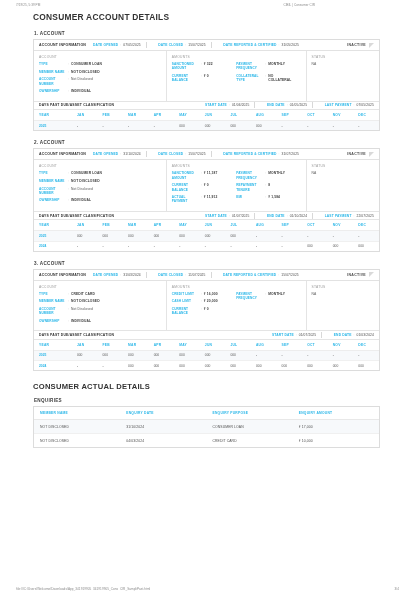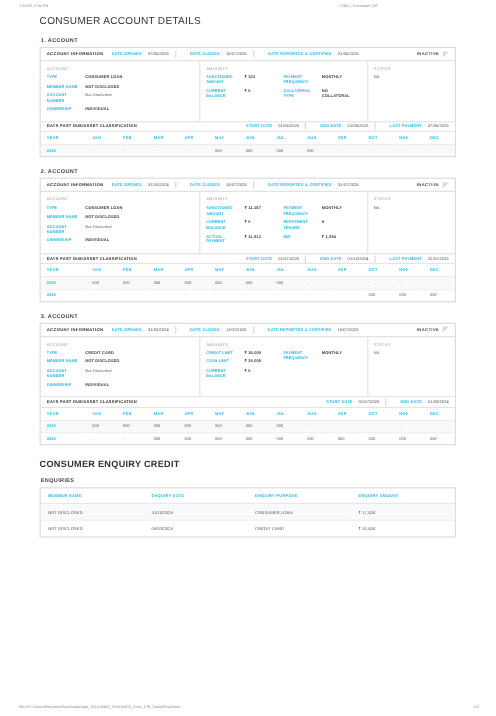--- a/index.html
+++ b/index.html
@@ -17,21 +17,21 @@
     display: flex; align-items: center; justify-content: space-between;
     padding: 3px 14px 0 16px;
     font-size: 3.1px; color: #8a8a8a; letter-spacing: .05px;
   }
   .print-header .ph-center { margin-right: 84px; }
 
   
   .content { padding: 5px 33px 0 33px; }
 
   h1.doc-title {
-    font-size: 8.4px; font-weight: normal; letter-spacing: .25px;
+    font-size: 8.4px; font-weight: bold; letter-spacing: .25px;
     color: #333333; margin-bottom: 9px;
   }
   h2.doc-title2 {
     font-size: 7.6px; font-weight: bold; letter-spacing: .25px;
     color: #333333; margin: 11px 0 6px 0;
   }
   .section-label {
     font-size: 4.6px; font-weight: bold; letter-spacing: .3px;
     color: #3d3d3d; margin: 0 0 3px 1px;
   }
@@ -624,21 +624,21 @@
                 <td>000</td>
                 <td>000</td>
                 <td>000</td>
                 <td>000</td>
               </tr>
             </tbody>
           </table>
         </div>
       </div>
 
-    <h2 class="doc-title2">CONSUMER ENQUIRY CREDIT</h2>
+    <h2 class="doc-title2">CONSUMER ACTUAL DETAILS</h2>
     <div class="section-label enq">ENQUIRIES</div>
     <div class="card">
       <table class="enq">
         <thead>
           <tr id="enq-head-row">
               <th>MEMBER NAME</th>
               <th>ENQUIRY DATE</th>
               <th>ENQUIRY PURPOSE</th>
               <th>ENQUIRY AMOUNT</th>
             </tr>

